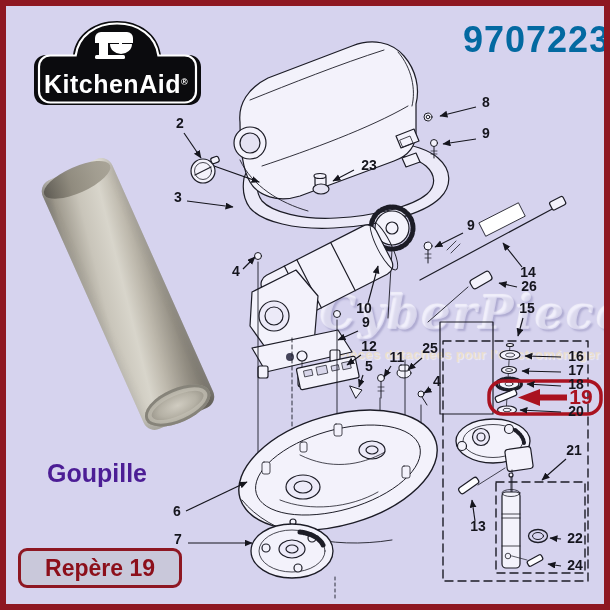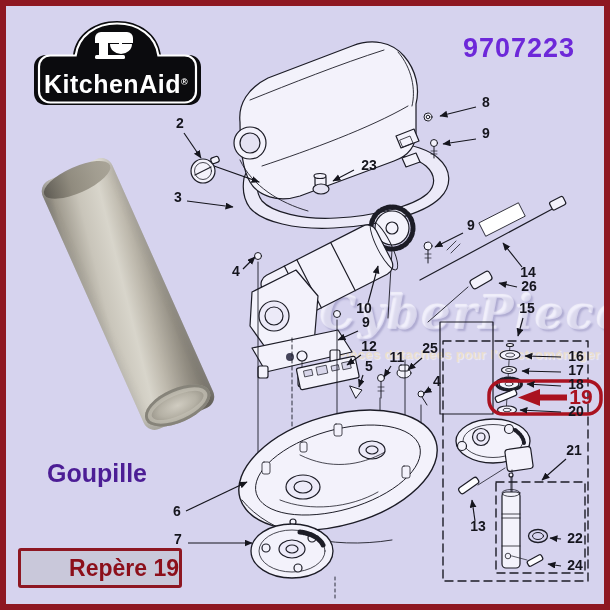--- a/index.html
+++ b/index.html
@@ -14,42 +14,42 @@
     text-shadow:2px 2px 2px rgba(118,112,168,0.40),-1px -1px 1px rgba(255,255,255,0.65);
     white-space:nowrap;}
   .wm-sub{position:absolute;left:337px;top:347px;z-index:1;
     font-weight:bold;font-size:13px;letter-spacing:.4px;color:rgba(236,223,200,0.85);
     text-shadow:1px 1px 1px rgba(255,255,255,0.55);white-space:nowrap;}
 
   
   .logo{position:absolute;left:30px;top:21px;z-index:10;}
 
   
-  .part-number{position:absolute;left:463px;top:33px;z-index:10;
-    font-size:27px;font-weight:bold;letter-spacing:1px;color:#6d28d9;}
+  .part-number{position:absolute;left:463px;top:19px;z-index:10;
+    font-size:36px;font-weight:bold;letter-spacing:1px;color:#0369a1;}
 
   
   .pin-photo{position:absolute;left:90px;top:158px;width:76px;height:272px;z-index:5;
     transform:rotate(-24deg);border-radius:12px;
     background:linear-gradient(100deg,#68655d 0%,#9d988c 10%,#c9c5ba 30%,#d8d5cb 48%,#beb9ad 62%,#918c81 82%,#6e6a62 100%);
     box-shadow:inset 0 6px 8px rgba(255,255,255,0.35),inset 0 -6px 10px rgba(0,0,0,0.25);}
   .pin-photo::before{content:"";position:absolute;top:-2px;left:2px;right:2px;height:26px;
     border-radius:50%;opacity:.9;
     background:linear-gradient(100deg,#55524b,#8a8578 40%,#a8a396);}
   .pin-photo::after{content:"";position:absolute;bottom:-3px;left:3px;right:3px;height:34px;
     border-radius:50%;
     background:radial-gradient(ellipse at center,#d0ccc1 0%,#b5b1a5 40%,#8f8b80 70%,#767268 100%);
     box-shadow:inset 0 0 0 3px rgba(90,87,80,0.5),inset 0 0 0 7px rgba(200,196,185,0.6);}
 
   .photo-caption{position:absolute;left:47px;top:459px;z-index:10;
     font-size:25px;font-weight:bold;color:#4c1d95;}
 
   .ref-badge{position:absolute;left:18px;top:548px;width:158px;height:34px;z-index:10;
-    background:#c9c8da;border:3px solid #8e1722;border-radius:3px;box-sizing:content-box;
-    display:flex;align-items:center;justify-content:flex-end;
+    background:#c9c8da;border:3px solid #8e1722;border-radius:9px;box-sizing:content-box;
+    display:flex;align-items:center;justify-content:center;
     font-size:23px;font-weight:bold;color:#8c0f1a;}
 
   
   .diagram{position:absolute;left:0;top:0;z-index:4;}
   .diagram text{font-family:"Liberation Sans",sans-serif;font-size:14px;font-weight:600;
     fill:#15151d;text-anchor:middle;}
   .leader{stroke:#15151d;stroke-width:1.15;fill:none;}
   .dash{stroke-dasharray:8 5;}
   .hl-label{font-size:21px !important;font-weight:700 !important;fill:#aa1220 !important;}
   .logo-word{font-family:"Liberation Sans",sans-serif;font-weight:bold;font-size:25px;

